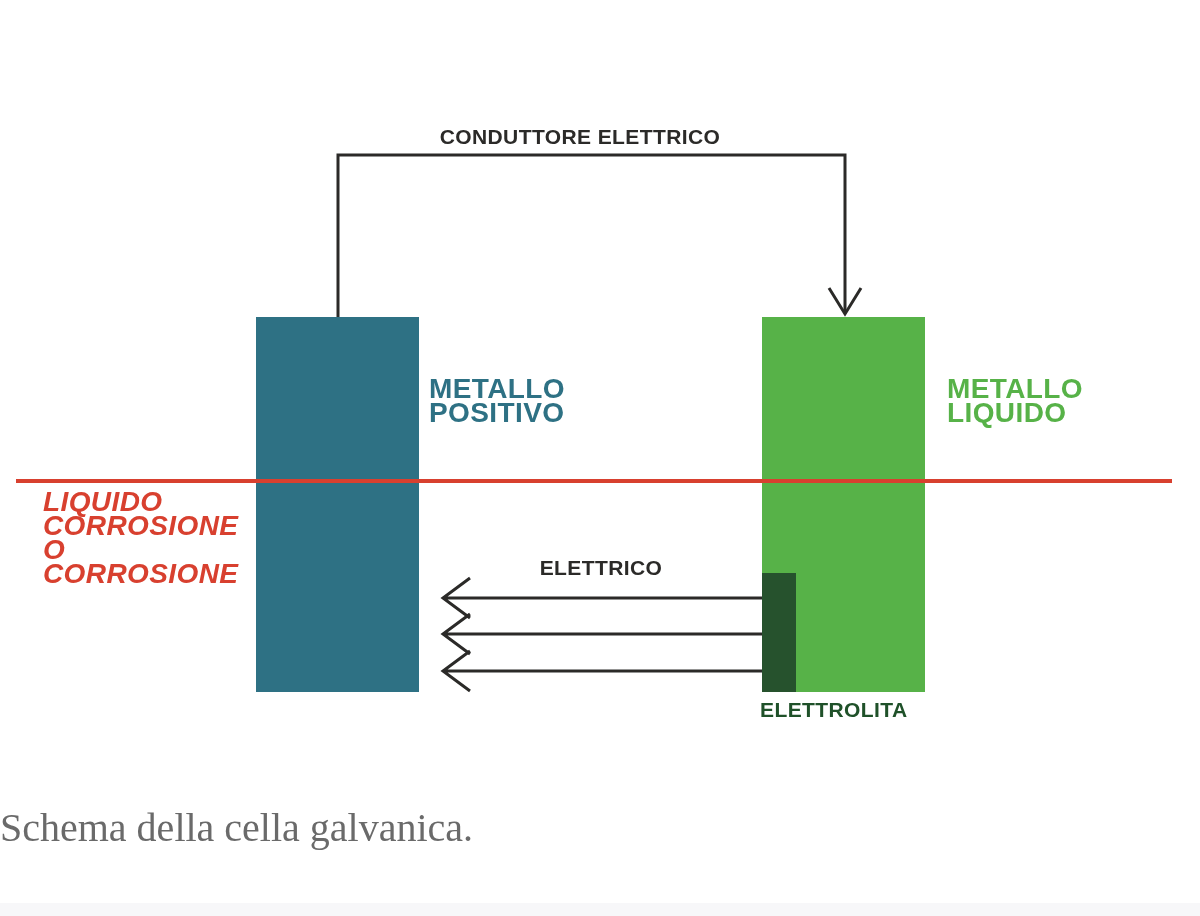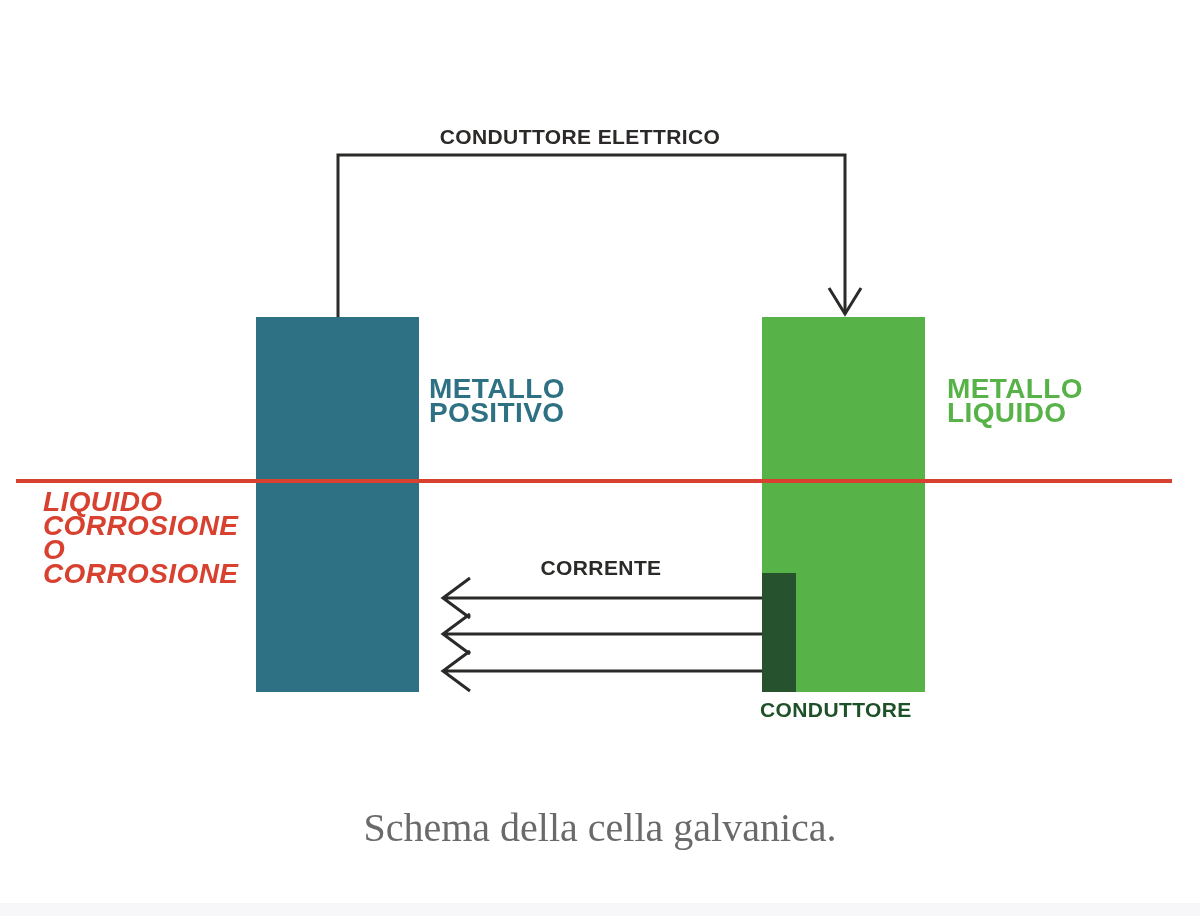--- a/index.html
+++ b/index.html
@@ -82,21 +82,20 @@
   }
   .corrosion-label{
     top:698px; left:760px;
     font-size:21px;
     color:var(--corrosion-text-green);
   }
   .caption{
     position:absolute;
     top:804px; left:0;
     width:100%;
-    text-align:center;
     font-family:"Liberation Serif", serif;
     font-size:40px;
     line-height:48px;
     color:var(--caption-gray);
     z-index:5;
   }
   .footer-strip{
     position:absolute;
     left:0; bottom:0;
     width:100%; height:13px;
@@ -135,21 +134,21 @@
     <div>LIQUIDO</div>
   </div>
 
   <div class="label electrolyte-label">
     <div>LIQUIDO</div>
     <div>CORROSIONE</div>
     <div>O</div>
     <div>CORROSIONE</div>
   </div>
 
-  <div class="label current-label">CORRENTE</div>
+  <div class="label current-label">ELETTRICO</div>
 
-  <div class="label corrosion-label">CONDUTTORE</div>
+  <div class="label corrosion-label">ELETTROLITA</div>
 
   <div class="caption">Schema della cella galvanica.</div>
 
   <div class="footer-strip"></div>
 
 </div>
 
 </body></html>

